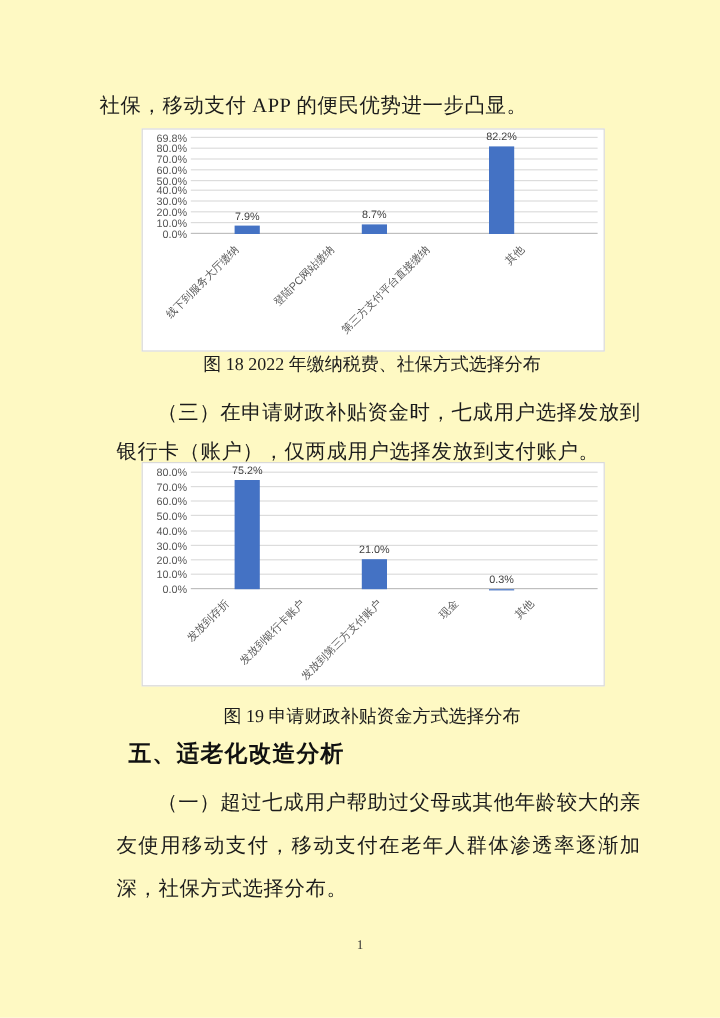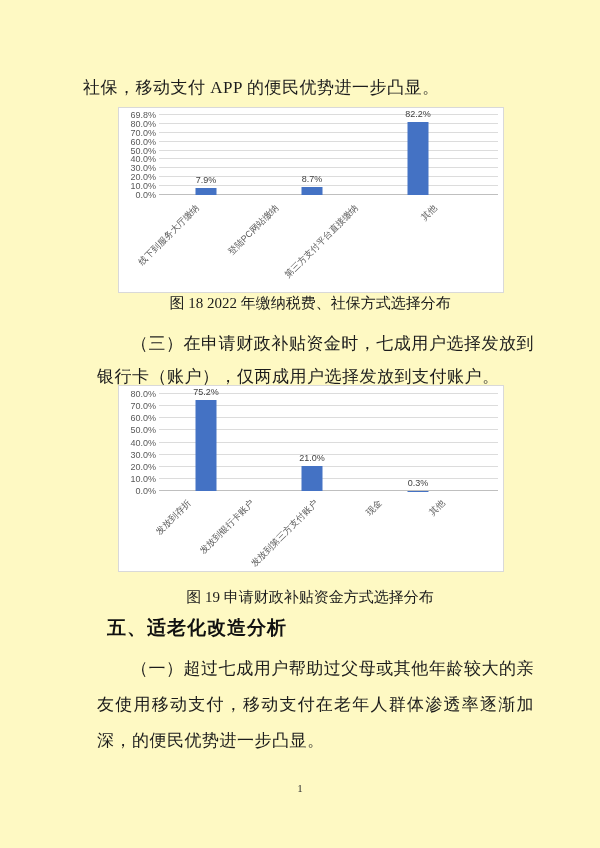--- a/index.html
+++ b/index.html
@@ -164,17 +164,17 @@
         <div class="cat-slot">
           <span class="cat-label">其他</span>
         </div>
       </div>
   </div>
 
   <div class="caption caption19">图 19 申请财政补贴资金方式选择分布</div>
 
   <div class="heading">五、适老化改造分析</div>
 
-  <div class="body-text para para1">（一）超过七成用户帮助过父母或其他年龄较大的亲友使用移动支付，移动支付在老年人群体渗透率逐渐加深，的便民优势进一步凸显。</div>
+  <div class="body-text para para1">（一）超过七成用户帮助过父母或其他年龄较大的亲友使用移动支付，移动支付在老年人群体渗透率逐渐加深，社保方式选择分布。</div>
 
   <div class="pagenum">1</div>
 
 </div>
 
 </body></html>

